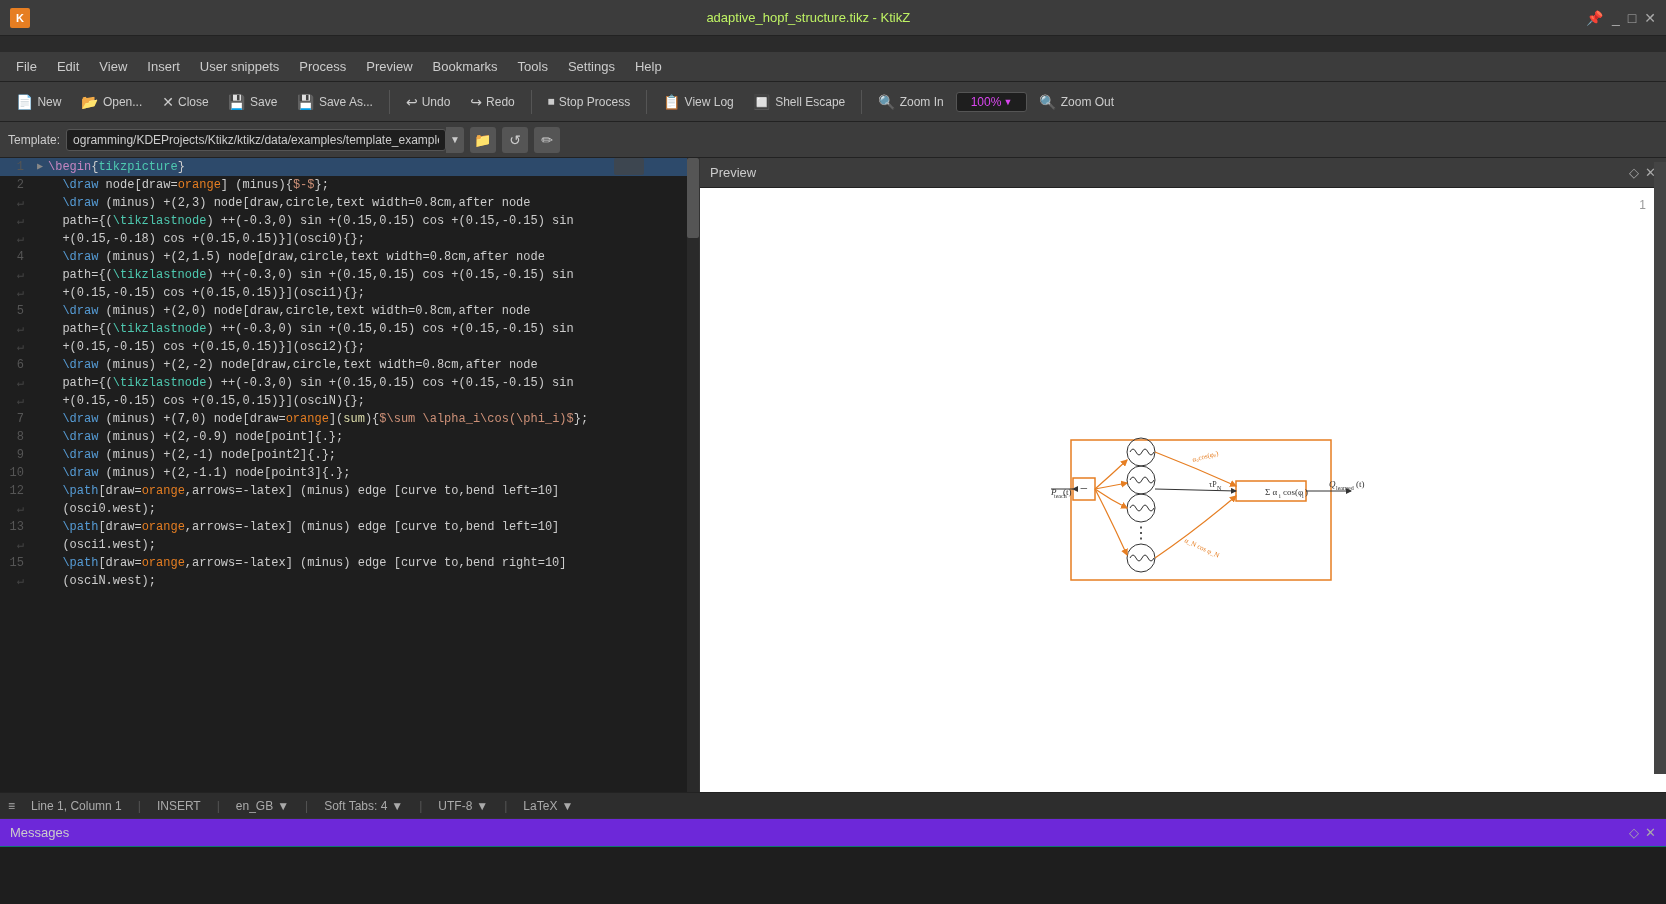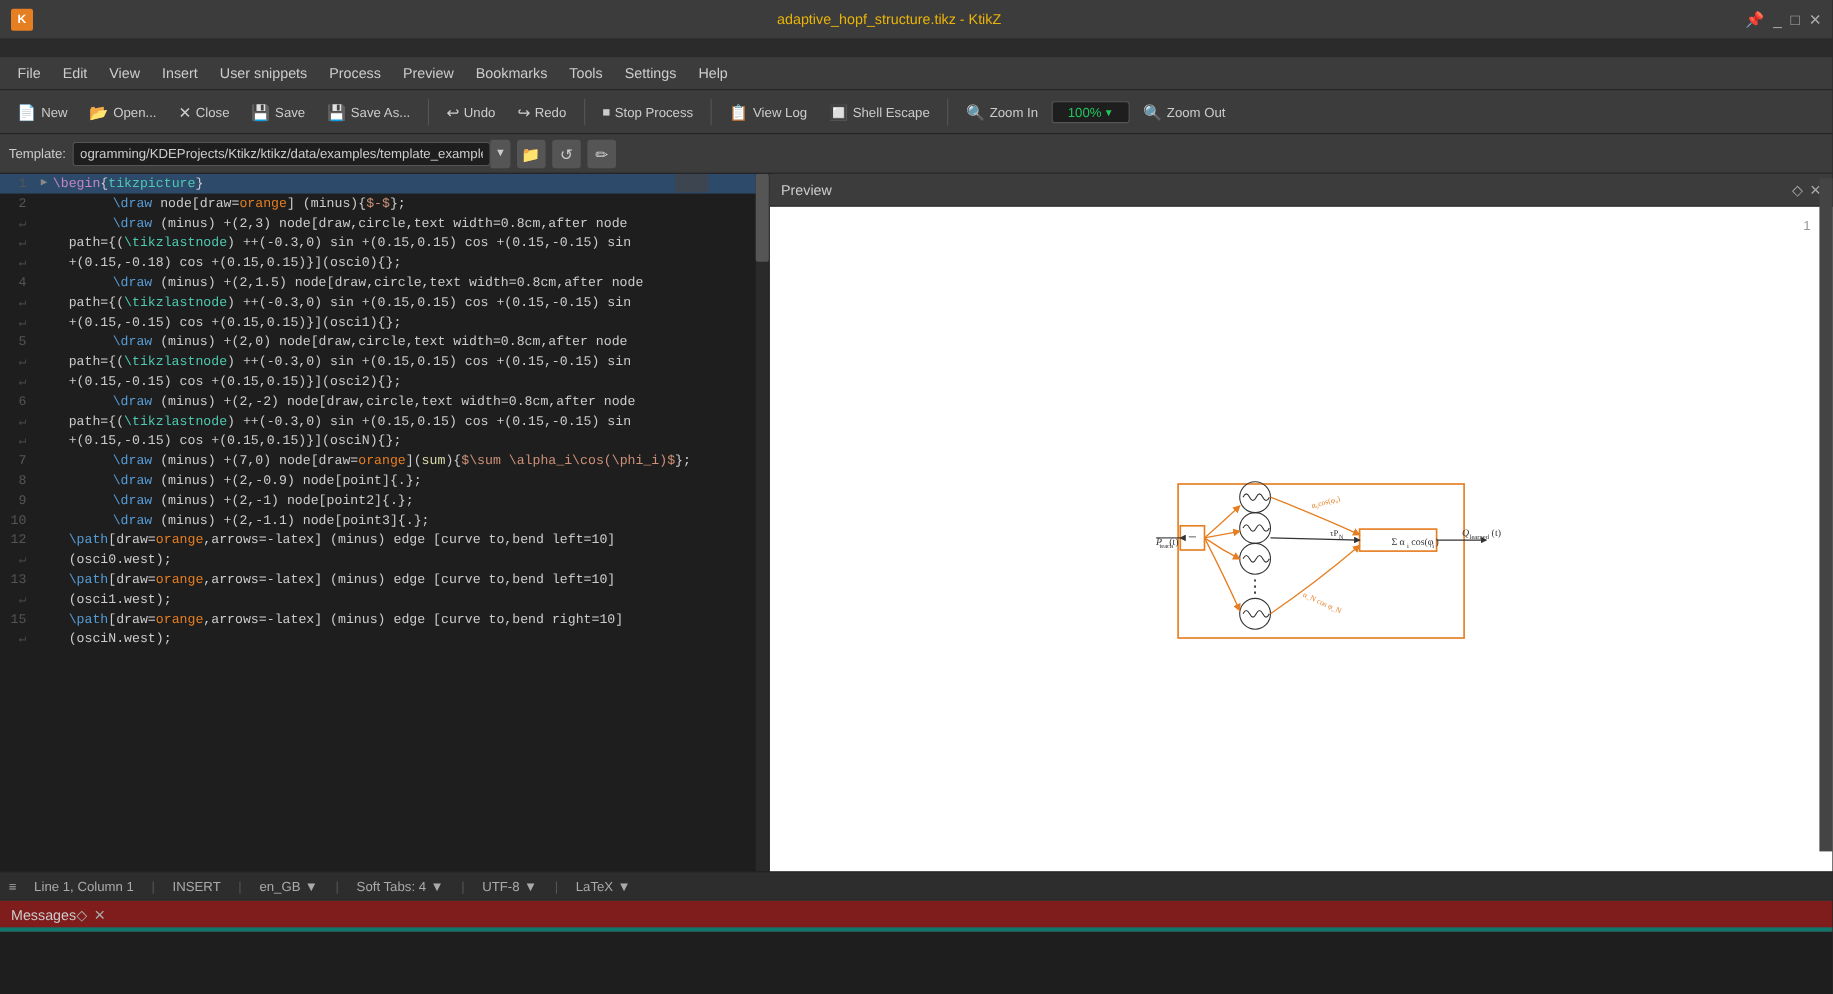--- a/index.html
+++ b/index.html
@@ -26,21 +26,21 @@
       width: 20px;
       height: 20px;
       background: #e67e22;
       display: flex; align-items: center; justify-content: center;
       font-size: 11px; font-weight: bold; color: #fff;
       border-radius: 2px;
     }
     #title-bar .title {
       flex: 1;
       text-align: center;
-      color: #eab308;
+      color: #bef264;
       font-size: 13px;
     }
     #title-bar .win-controls {
       display: flex; gap: 8px;
     }
     #title-bar .win-controls span {
       cursor: pointer; font-size: 14px; color: #aaa;
     }
     
     #menu-bar {
@@ -167,21 +167,21 @@
       display: flex; align-items: center; justify-content: center;
     }
     .line-code {
       flex: 1;
       white-space: pre;
       color: #ccc;
     }
     
     .kw-begin { color: #c586c0; }
     .kw-tikz { color: #4ec9b0; }
-    .kw-draw { color: #569cd6; margin-left: 40px; }
+    .kw-draw { color: #569cd6; }
     .kw-path { color: #569cd6; }
     .kw-orange { color: #e67e22; }
     .kw-math { color: #ce9178; }
     .kw-sum { color: #dcdcaa; }
     .kw-tikzlast { color: #4ec9b0; }
     .caret-line {
       background: rgba(255,255,255,0.05);
     }
     
     #preview-pane {
@@ -338,21 +338,21 @@
   </button>
   <button class="toolbar-btn">
     <span class="btn-icon">🔲</span>
     <span>Shell Escape</span>
   </button>
   <div class="toolbar-sep"></div>
   <button class="toolbar-btn">
     <span class="btn-icon">🔍</span>
     <span>Zoom In</span>
   </button>
-  <div style="background:#1e1e1e;border:1px solid #555;border-radius:3px;padding:2px 14px;font-size:12px;color:#22c55e;display:flex;align-items:center;gap:2px;text-align:right;">
+  <div style="background:#1e1e1e;border:1px solid #555;border-radius:3px;padding:2px 14px;font-size:12px;color:#d946ef;display:flex;align-items:center;gap:2px;text-align:right;">
     <span>100%</span>
     <span style="font-size:9px;">▼</span>
   </div>
   <button class="toolbar-btn">
     <span class="btn-icon">🔍</span>
     <span>Zoom Out</span>
   </button>
 </div>
 
 <div id="template-bar">
@@ -630,20 +630,20 @@
     <span>▼</span>
   </div>
   <span class="status-sep">|</span>
   <div class="status-item">
     <span>LaTeX</span>
     <span>▼</span>
   </div>
 </div>
 
 <div id="messages-panel" style="height:102px;background:#1e1e1e;border-top:1px solid #333;display:flex;flex-direction:column;">
-  <div id="messages-header" style="background:#7f1d1d;height:28px;display:flex;align-items:center;padding:0 10px;justify-content:flex-start;border-bottom:4px solid #0f766e;">
+  <div id="messages-header" style="background:#6d28d9;height:28px;display:flex;align-items:center;padding:0 10px;justify-content:space-between;border-bottom:1px solid #0f766e;">
     <span style="color:#ccc;font-size:13px;">Messages</span>
     <div style="display:flex;gap:6px;">
       <span style="color:#aaa;cursor:pointer;">◇</span>
       <span style="color:#aaa;cursor:pointer;">✕</span>
     </div>
   </div>
 </div>
 
 </body></html>

